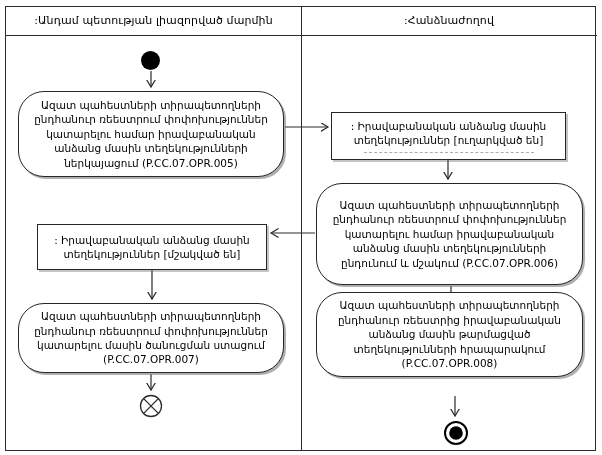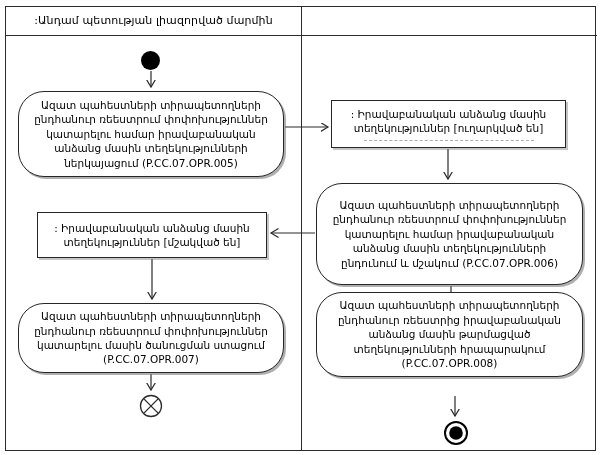--- a/index.html
+++ b/index.html
@@ -37,20 +37,21 @@
     padding:4px 10px;
   }
   .action{
     border-radius:26px;
     box-shadow:2px 2px 0 rgba(110,110,110,0.55);
   }
   .object{
     border-radius:0;
     box-shadow:2px 2px 0 rgba(110,110,110,0.4);
     flex-direction:column;
+    margin-top:12px;
   }
   .object .dashes{
     margin-top:5px;width:170px;height:0;
     border-top:1px dashed #adadad;
   }
 
   .initial-node{
     position:absolute;left:141px;top:51px;width:19px;height:19px;
     border-radius:50%;background:#000;
   }
@@ -65,20 +66,21 @@
 </head>
 <body>
 
 <div class="stage">
 
   <div class="frame"></div>
   <div class="lane-divider"></div>
   <div class="header-sep"></div>
 
   <div class="lane-title left">:Անդամ պետության լիազորված մարմին</div>
+  <div class="lane-title right">:Հանձնաժողով</div>
 
   <svg class="arrows" viewBox="0 0 602 455">
     <defs>
       <marker id="vee" markerWidth="11" markerHeight="11" refX="7.5" refY="4.5" orient="auto" markerUnits="userSpaceOnUse">
         <path d="M0,0 L7.5,4.5 L0,9"></path>
       </marker>
     </defs>
     <path d="M151,71 L151,87" marker-end="url(#vee)"></path>
     <path d="M285,127 L328,127" marker-end="url(#vee)"></path>
     <path d="M448,149 L448,179" marker-end="url(#vee)"></path>

